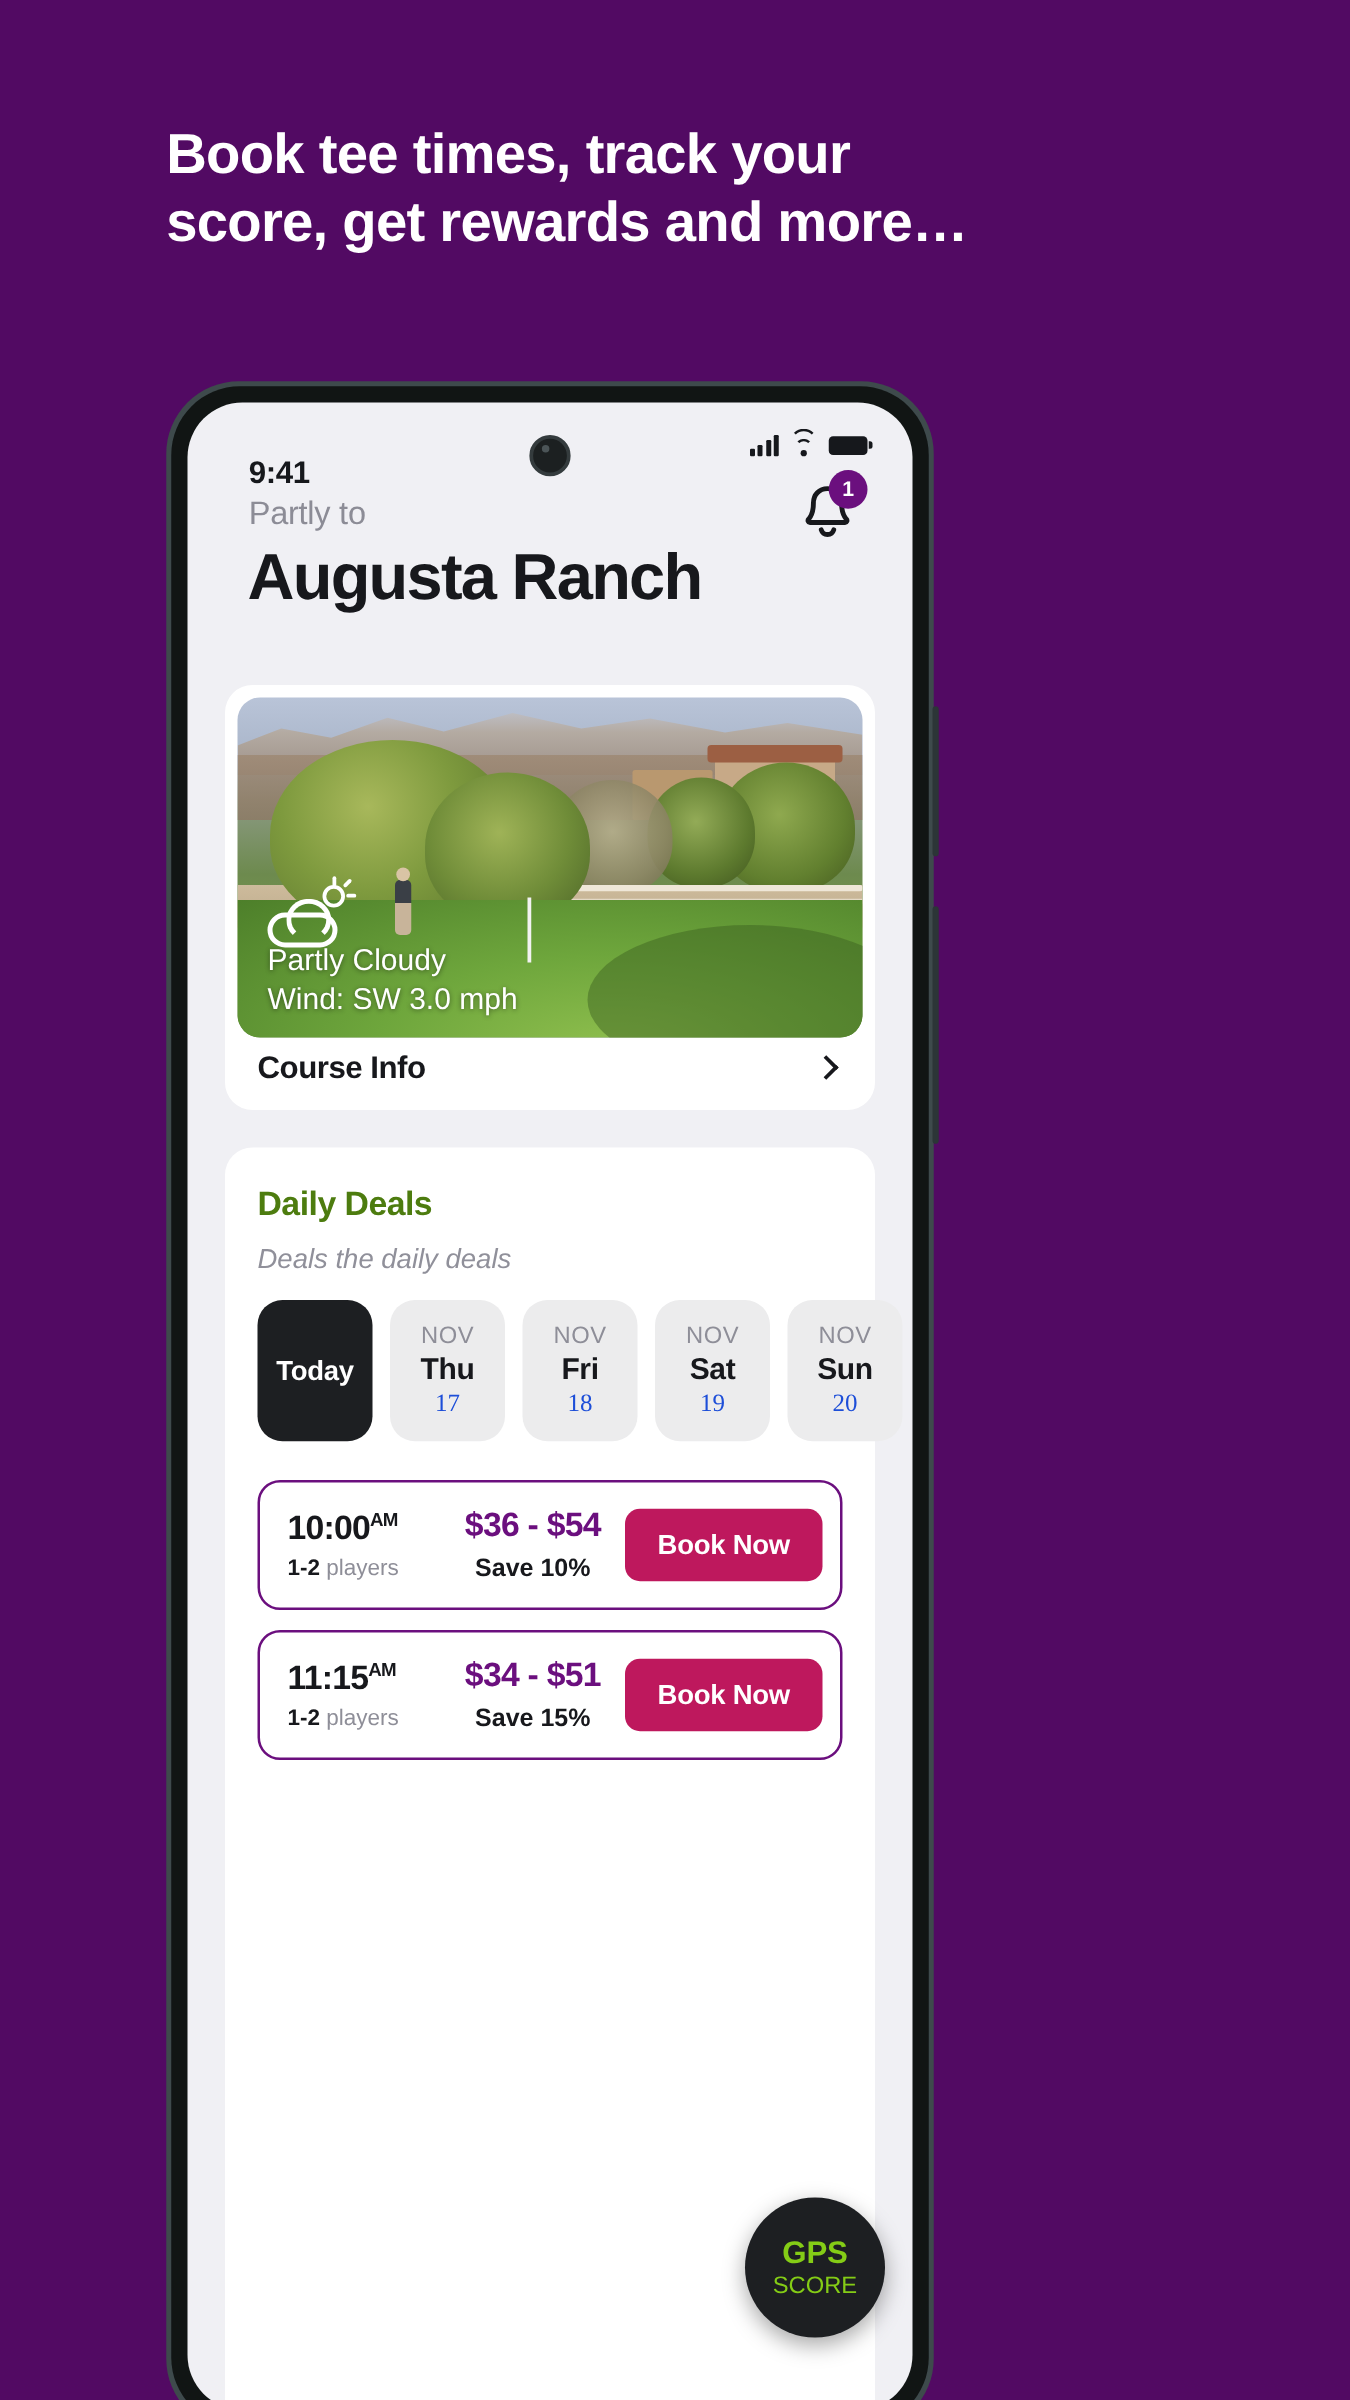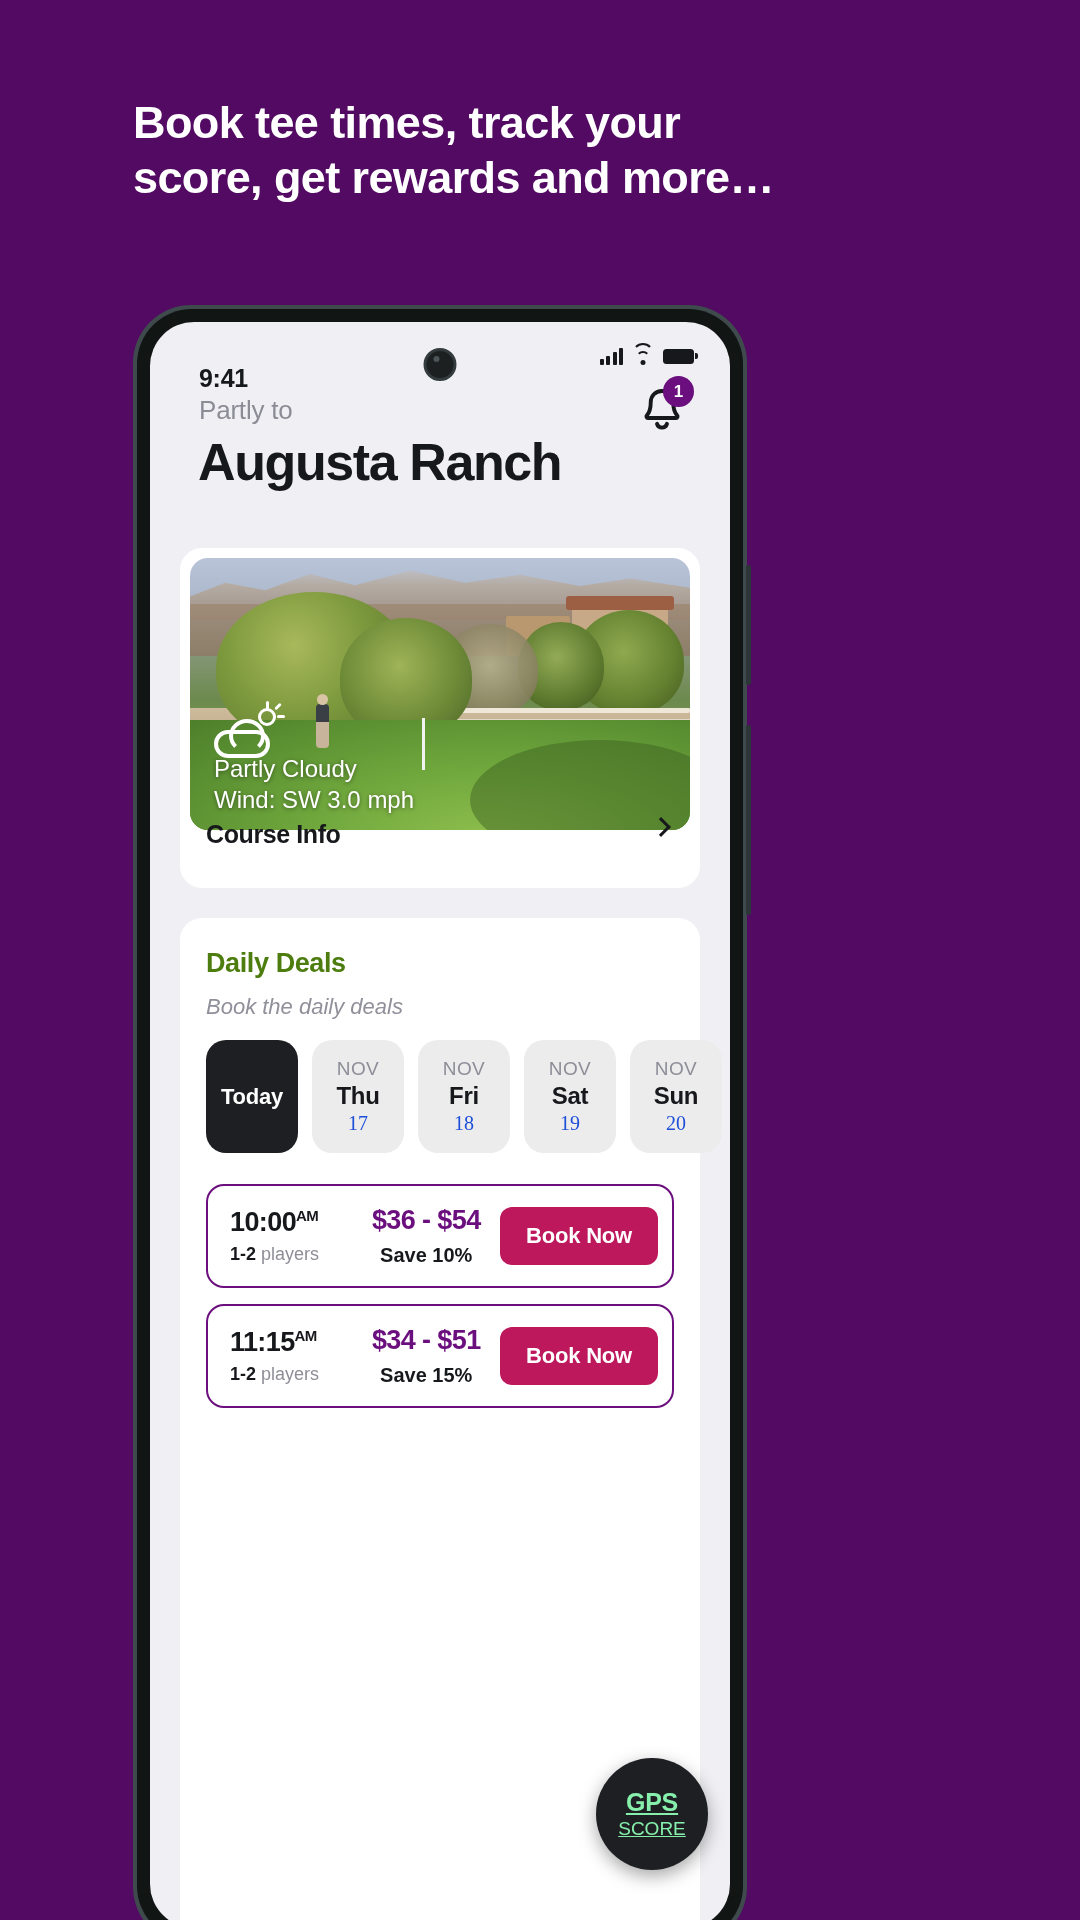--- a/index.html
+++ b/index.html
@@ -252,21 +252,21 @@
     background:transparent;
   }
   .w-text {
     position:absolute; left:24px; bottom:14px;
     color:#fff; font-size:24px; line-height:1.32;
     text-shadow:0 1px 4px rgba(0,0,0,.45);
   }
   .course-info-row {
     position:absolute; left:0; bottom:0;
     width:100%; height:68px;
-    display:flex; justify-content:space-between;
+    display:flex; align-items:center; justify-content:space-between;
     padding:0 26px;
   }
   .course-info-row .ci-label {
     font-size:25px; font-weight:bold; color:#17181c; letter-spacing:-0.4px;
   }
   .chev { width:14px; height:14px;
     border-top:3.6px solid #17181c; border-right:3.6px solid #17181c;
     transform:rotate(45deg); margin-right:6px; }
 
   
@@ -324,25 +324,25 @@
     font-size:22px; font-weight:bold;
     border:none; border-radius:12px;
     padding:16px 26px; cursor:pointer;
     white-space:nowrap; letter-spacing:-0.2px;
   }
 
   
   .gps {
     position:absolute; right:22px; bottom:58px;
     width:112px; height:112px; border-radius:50%;
-    background:#1d1f22; color:#86efac;
+    background:#1d1f22; color:#84cc16;
     display:flex; flex-direction:column;
     align-items:center; justify-content:center;
     box-shadow:0 6px 18px rgba(0,0,0,.35);
-    z-index:6; cursor:pointer;text-decoration:underline;
+    z-index:6; cursor:pointer;
   }
   .gps-main { font-size:25px; font-weight:bold; letter-spacing:-0.2px; }
   .gps-sub { font-size:19px; margin-top:1px; }
 </style>
 </head>
 <body>
 
 <div class="headline">
   <div>Book tee times, track your</div>
   <div>score, get rewards and more…</div>
@@ -416,21 +416,21 @@
         </div>
 
         <div class="course-info-row">
           <span class="ci-label">Course Info</span>
           <span class="chev"></span>
         </div>
       </div>
 
       <div class="card deals-card">
         <div class="deals-title">Daily Deals</div>
-        <div class="deals-sub">Book the daily deals</div>
+        <div class="deals-sub">Deals the daily deals</div>
 
         <div class="dates">
           <div class="datechip today">
             <span class="dc-today">Today</span>
           </div>
           <div class="datechip">
             <span class="dc-mon">NOV</span>
             <span class="dc-dow">Thu</span>
             <span class="dc-day">17</span>
           </div>

